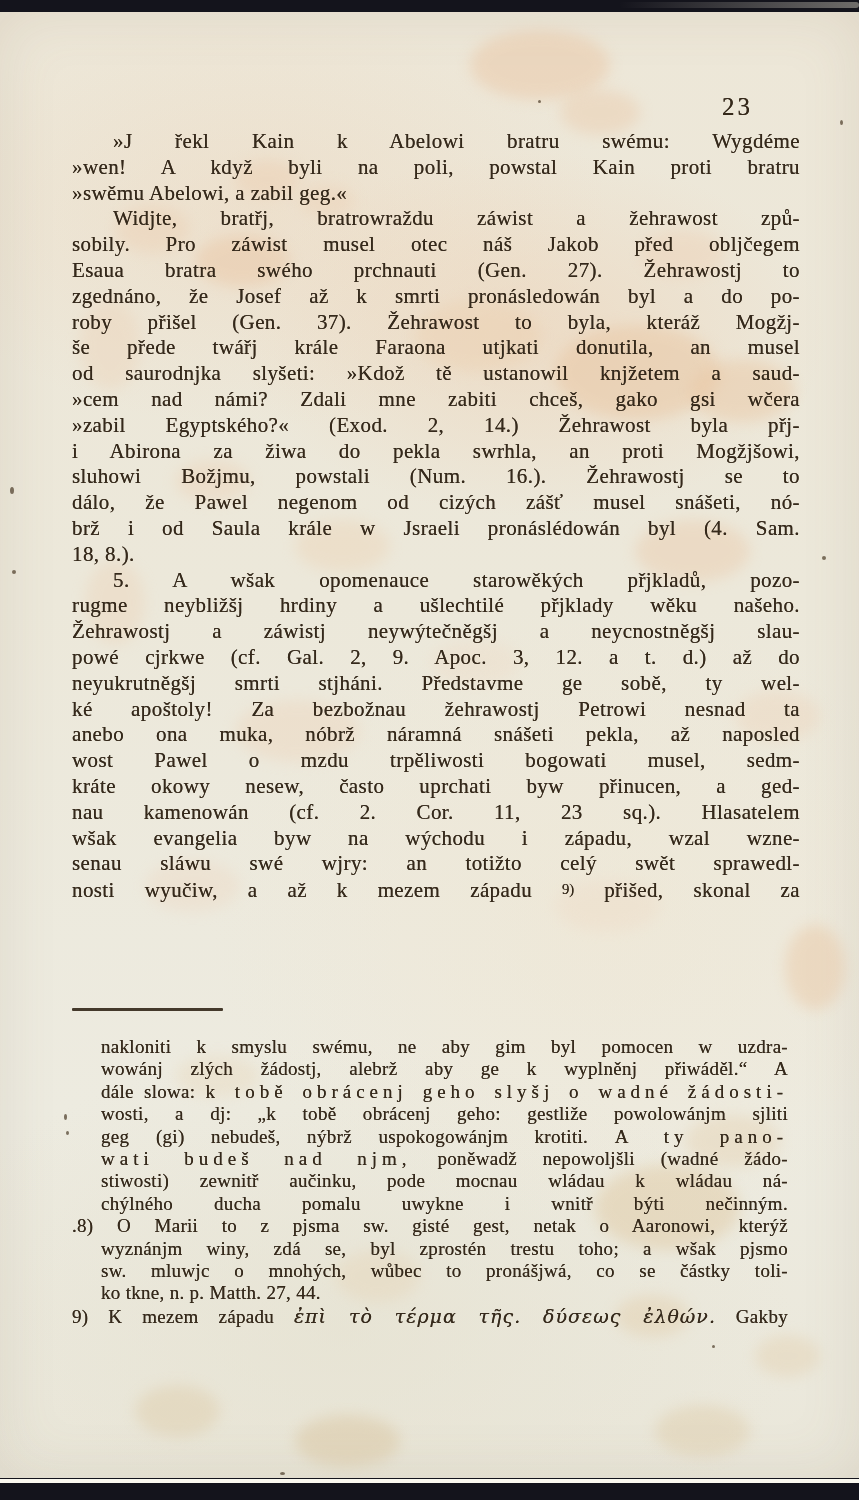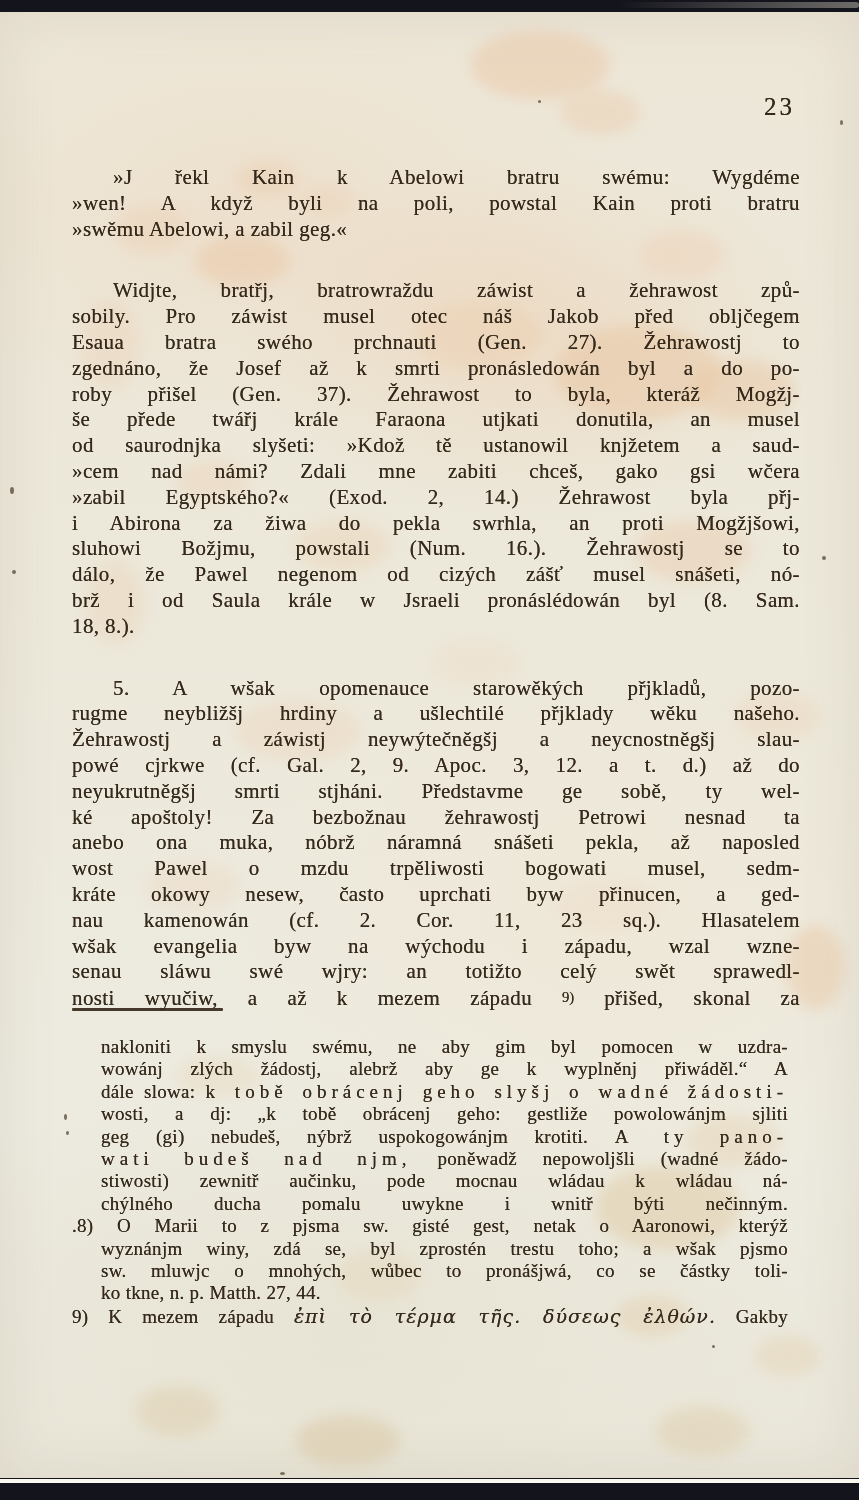--- a/index.html
+++ b/index.html
@@ -34,39 +34,38 @@
   .band-bottom{
     position:absolute;left:0;bottom:0;width:859px;height:17px;background:var(--band);
     border-top:4px solid #fbf9f0;
   }
   .stain{position:absolute;border-radius:50%;filter:blur(7px);pointer-events:none;}
   .speck{position:absolute;background:#4a3a26;border-radius:50%;opacity:.7;}
   .pagenum{
     position:absolute;left:722px;top:93px;
     font-size:25px;letter-spacing:3px;color:var(--ink);
     text-shadow:0 0 .5px rgba(53,41,27,.9);
-    margin-left:42px;
   }
   .bodytext{
     position:absolute;left:72px;top:129px;width:728px;
     font-size:21px;line-height:25.8px;letter-spacing:.4px;
     color:var(--ink);text-shadow:0 0 .5px rgba(53,41,27,.85);
   }
   .fnsep{
     position:absolute;left:72px;top:1008px;width:151px;height:2.5px;
     background:var(--ink);border-radius:1px;opacity:.92;
   }
   .fntext{
     position:absolute;left:101px;top:1036px;width:687px;
     font-size:19px;line-height:22.4px;letter-spacing:.3px;
     color:var(--ink);text-shadow:0 0 .4px rgba(53,41,27,.85);
   }
   .line{text-align:justify;text-align-last:justify;white-space:normal;}
   .line.end{text-align-last:left;}
-  .line.ind{padding-left:41px;margin-top:36px;}
+  .line.ind{padding-left:41px;}
   .line.hang{text-indent:-29px;}
   .ref{font-size:.7em;vertical-align:3px;letter-spacing:0;}
   .sp{letter-spacing:5px;}
   .gr{font-family:"DejaVu Serif",serif;font-style:italic;letter-spacing:1px;}
 </style>
 </head>
 <body>
 
 <div class="scan">
   <div class="page"></div>
@@ -124,21 +123,21 @@
       <div class="line"><span>Esaua bratra swého prchnauti (Gen. 27). Žehrawostj to</span></div>
       <div class="line"><span>zgednáno, že Josef až k smrti pronásledowán byl a do po-</span></div>
       <div class="line"><span>roby přišel (Gen. 37). Žehrawost to byla, kteráž Mogžj-</span></div>
       <div class="line"><span>še přede twářj krále Faraona utjkati donutila, an musel</span></div>
       <div class="line"><span>od saurodnjka slyšeti: »Kdož tě ustanowil knjžetem a saud-</span></div>
       <div class="line"><span>»cem nad námi? Zdali mne zabiti chceš, gako gsi wčera</span></div>
       <div class="line"><span>»zabil Egyptského?« (Exod. 2, 14.) Žehrawost byla přj-</span></div>
       <div class="line"><span>i Abirona za žiwa do pekla swrhla, an proti Mogžjšowi,</span></div>
       <div class="line"><span>sluhowi Božjmu, powstali (Num. 16.). Žehrawostj se to</span></div>
       <div class="line"><span>dálo, že Pawel negenom od cizých zášť musel snášeti, nó-</span></div>
-      <div class="line"><span>brž i od Saula krále w Jsraeli pronáslédowán byl (8. Sam.</span></div>
+      <div class="line"><span>brž i od Saula krále w Jsraeli pronáslédowán byl (4. Sam.</span></div>
       <div class="line end"><span>18, 8.).</span></div>
       <div class="line ind"><span>5. A wšak opomenauce starowěkých přjkladů, pozo-</span></div>
       <div class="line"><span>rugme neybližšj hrdiny a ušlechtilé přjklady wěku našeho.</span></div>
       <div class="line"><span>Žehrawostj a záwistj neywýtečněgšj a neycnostněgšj slau-</span></div>
       <div class="line"><span>powé cjrkwe (cf. Gal. 2, 9. Apoc. 3, 12. a t. d.) až do</span></div>
       <div class="line"><span>neyukrutněgšj smrti stjháni. Představme ge sobě, ty wel-</span></div>
       <div class="line"><span>ké apoštoly! Za bezbožnau žehrawostj Petrowi nesnad ta</span></div>
       <div class="line"><span>anebo ona muka, nóbrž náramná snášeti pekla, až naposled</span></div>
       <div class="line"><span>wost Pawel o mzdu trpěliwosti bogowati musel, sedm-</span></div>
       <div class="line"><span>kráte okowy nesew, často uprchati byw přinucen, a ged-</span></div>

